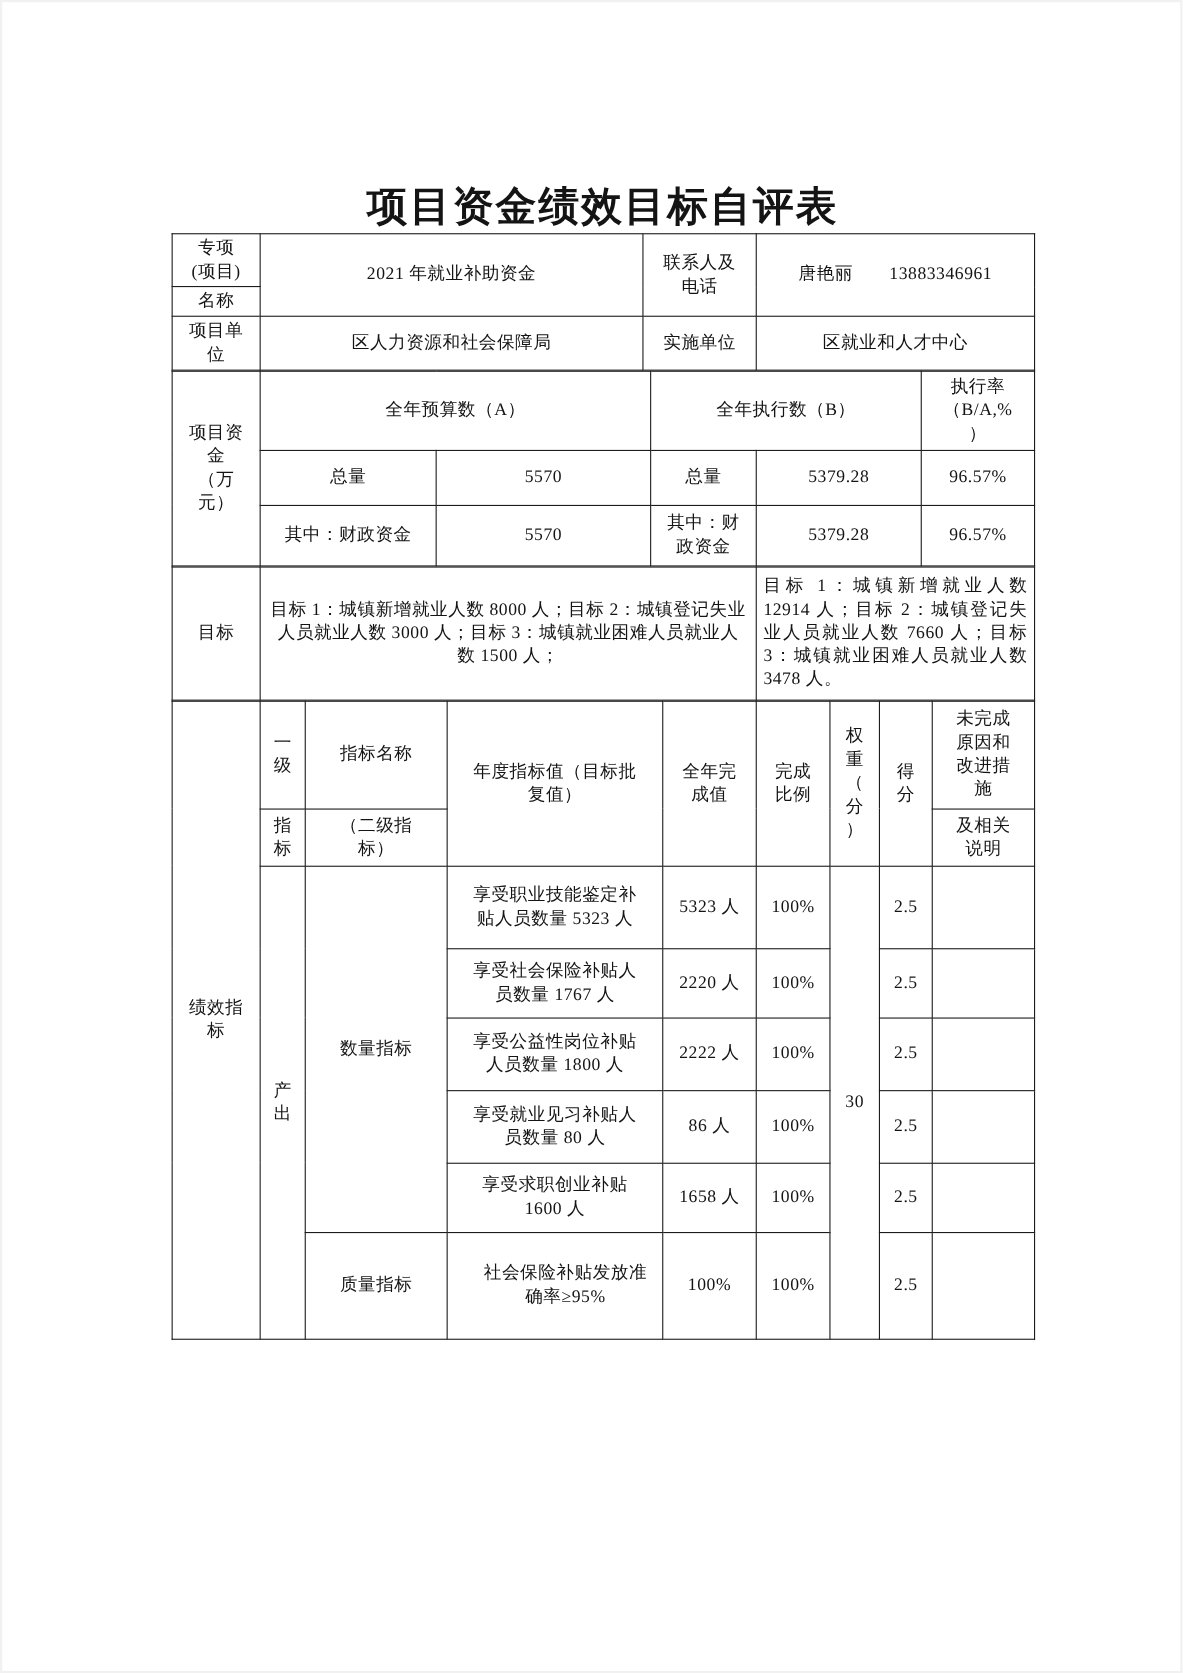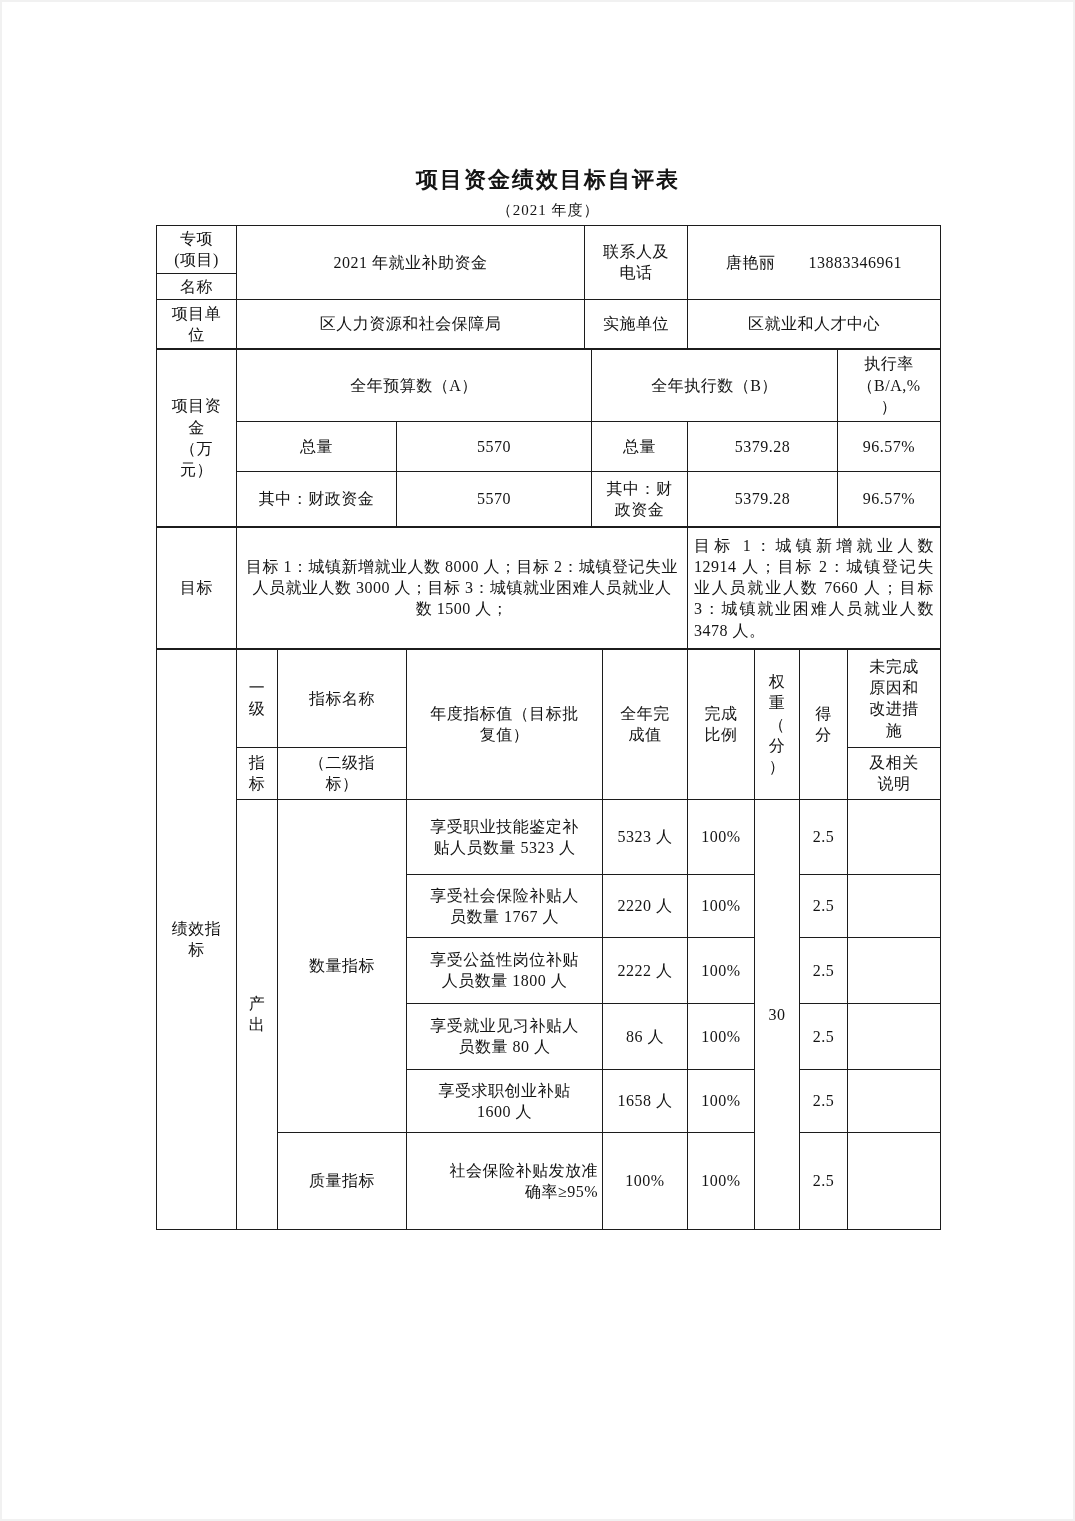--- a/index.html
+++ b/index.html
@@ -11,57 +11,56 @@
     color:#141414;
   }
   .page {
     position:relative; width:1075px; height:1521px;
     background:#ffffff; overflow:hidden;
     box-shadow: inset 0 0 0 2px #f1f1f1;
   }
   .content { position:absolute; left:156px; top:0; width:784px; }
   .doc-title {
     margin:166px 0 0 0;
-    font-size:22px; font-weight:bold; letter-spacing:2px;
+    font-size:37px; font-weight:bold; letter-spacing:2px;
     text-align:center; line-height:1.25;
   }
   .doc-subtitle {
     text-align:center; font-size:15px; letter-spacing:1px;
     margin:7px 0 5px 0;
   }
   table {
     border-collapse:collapse; table-layout:fixed; width:784px;
   }
   td {
     border:1px solid #1c1c1c;
     text-align:center; vertical-align:middle;
     font-size:16px; line-height:1.33;
     padding:2px 4px;
     white-space:pre-line;
     overflow:hidden;
     letter-spacing:0.5px;
   }
-  .ta-l  { text-align:right;padding-left:23px; }
+  .ta-l  { text-align:center;padding-left:23px; }
   .just  { text-align:justify; white-space:normal; padding:3px 6px; }
   .wrapc { white-space:normal; padding:3px 8px;margin-top:22px; }
   .h48 { height:48px; } .h26 { height:26px; } .h49 { height:49px; }
   .h72 { height:72px; } .h50 { height:50px; } .h55 { height:55px;padding-left:44px; }
   .h121{ height:121px; }
   .h98 { height:98px; } .h52 { height:52px; }
   .h75 { height:75px; } .h63 { height:63px; } .h66 { height:66px; }
   .h97 { height:97px; }
 </style>
 </head>
 <body>
 
 <div class="page">
   <div class="content">
 
     <h1 class="doc-title">项目资金绩效目标自评表</h1>
-    <div class="doc-subtitle">（2021 年度）</div>
 
     <table>
       <colgroup>
           <col style="width:80px">
           <col style="width:348px">
           <col style="width:103px">
           <col style="width:253px">
         </colgroup>
       <tbody>
           <tr class="h48">

